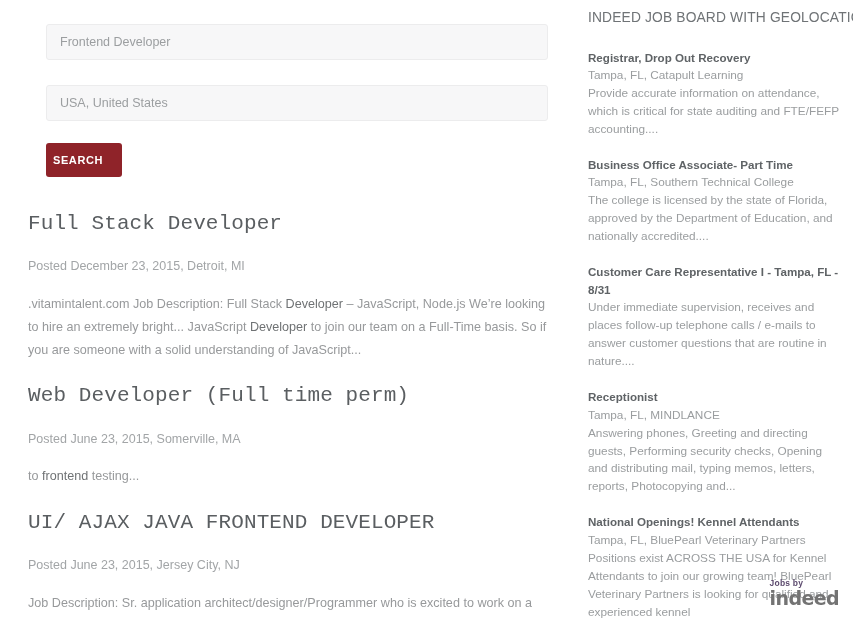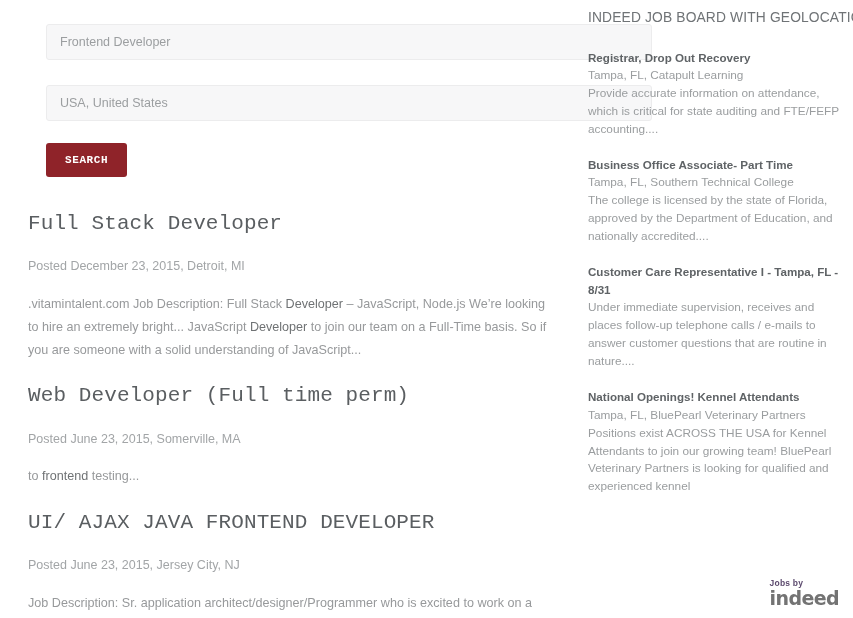--- a/index.html
+++ b/index.html
@@ -33,21 +33,21 @@
     position: relative;
   }
 
   .search-form {
     padding: 24px 32px 0 46px;
     box-sizing: border-box;
   }
 
   .field {
     display: block;
-    width: 606px;
+    width: 502px;
     height: 36px;
     box-sizing: border-box;
     background: #f7f7f8;
     border: 1px solid #ececed;
     border-radius: 3px;
     padding: 0 13px;
     font-family: "Liberation Sans", sans-serif;
     font-size: 12.5px;
     color: #9b9ea0;
     outline: none;
@@ -57,25 +57,25 @@
     color: #9b9ea0;
     opacity: 1;
   }
 
   .search-btn {
     display: inline-block;
     background: #8f2329;
     border: none;
     border-radius: 3px;
     color: #ffffff;
-    font-family: Liberation Mono, monospace;
+    font-family: Liberation Sans, sans-serif;
     font-size: 11px;
     font-weight: bold;
     letter-spacing: 0.6px;
-    padding: 11px 19px 11px 19px;
+    padding: 11px 19px 11px 7px;
     cursor: pointer;
     margin-top: -3px;
   }
 
   .results {
     padding: 0 30px 0 28px;
     margin-top: 34px;
     box-sizing: border-box;
   }
 
@@ -230,20 +230,25 @@
         <div class="sb-job">
           <div class="sb-job-title">Business Office Associate- Part Time</div>
           <div class="sb-job-loc">Tampa, FL, Southern Technical College</div>
           <div class="sb-job-snip">The college is licensed by the state of Florida, approved by the Department of Education, and nationally accredited....</div>
         </div>
         <div class="sb-job">
           <div class="sb-job-title">Customer Care Representative I - Tampa, FL - 8/31</div>
           <div class="sb-job-snip">Under immediate supervision, receives and places follow-up telephone calls / e-mails to answer customer questions that are routine in nature....</div>
         </div>
         <div class="sb-job">
+          <div class="sb-job-title">Receptionist</div>
+          <div class="sb-job-loc">Tampa, FL, MINDLANCE</div>
+          <div class="sb-job-snip">Answering phones, Greeting and directing guests, Performing security checks, Opening and distributing mail, typing memos, letters, reports, Photocopying and...</div>
+        </div>
+        <div class="sb-job">
           <div class="sb-job-title">National Openings! Kennel Attendants</div>
           <div class="sb-job-loc">Tampa, FL, BluePearl Veterinary Partners</div>
           <div class="sb-job-snip">Positions exist ACROSS THE USA for Kennel Attendants to join our growing team! BluePearl Veterinary Partners is looking for qualified and experienced kennel</div>
         </div>
       </div>
 
     <div class="indeed-attr">
       <span class="jobs-by">Jobs by</span>
       <span class="indeed-logo">indeed</span>
     </div>

